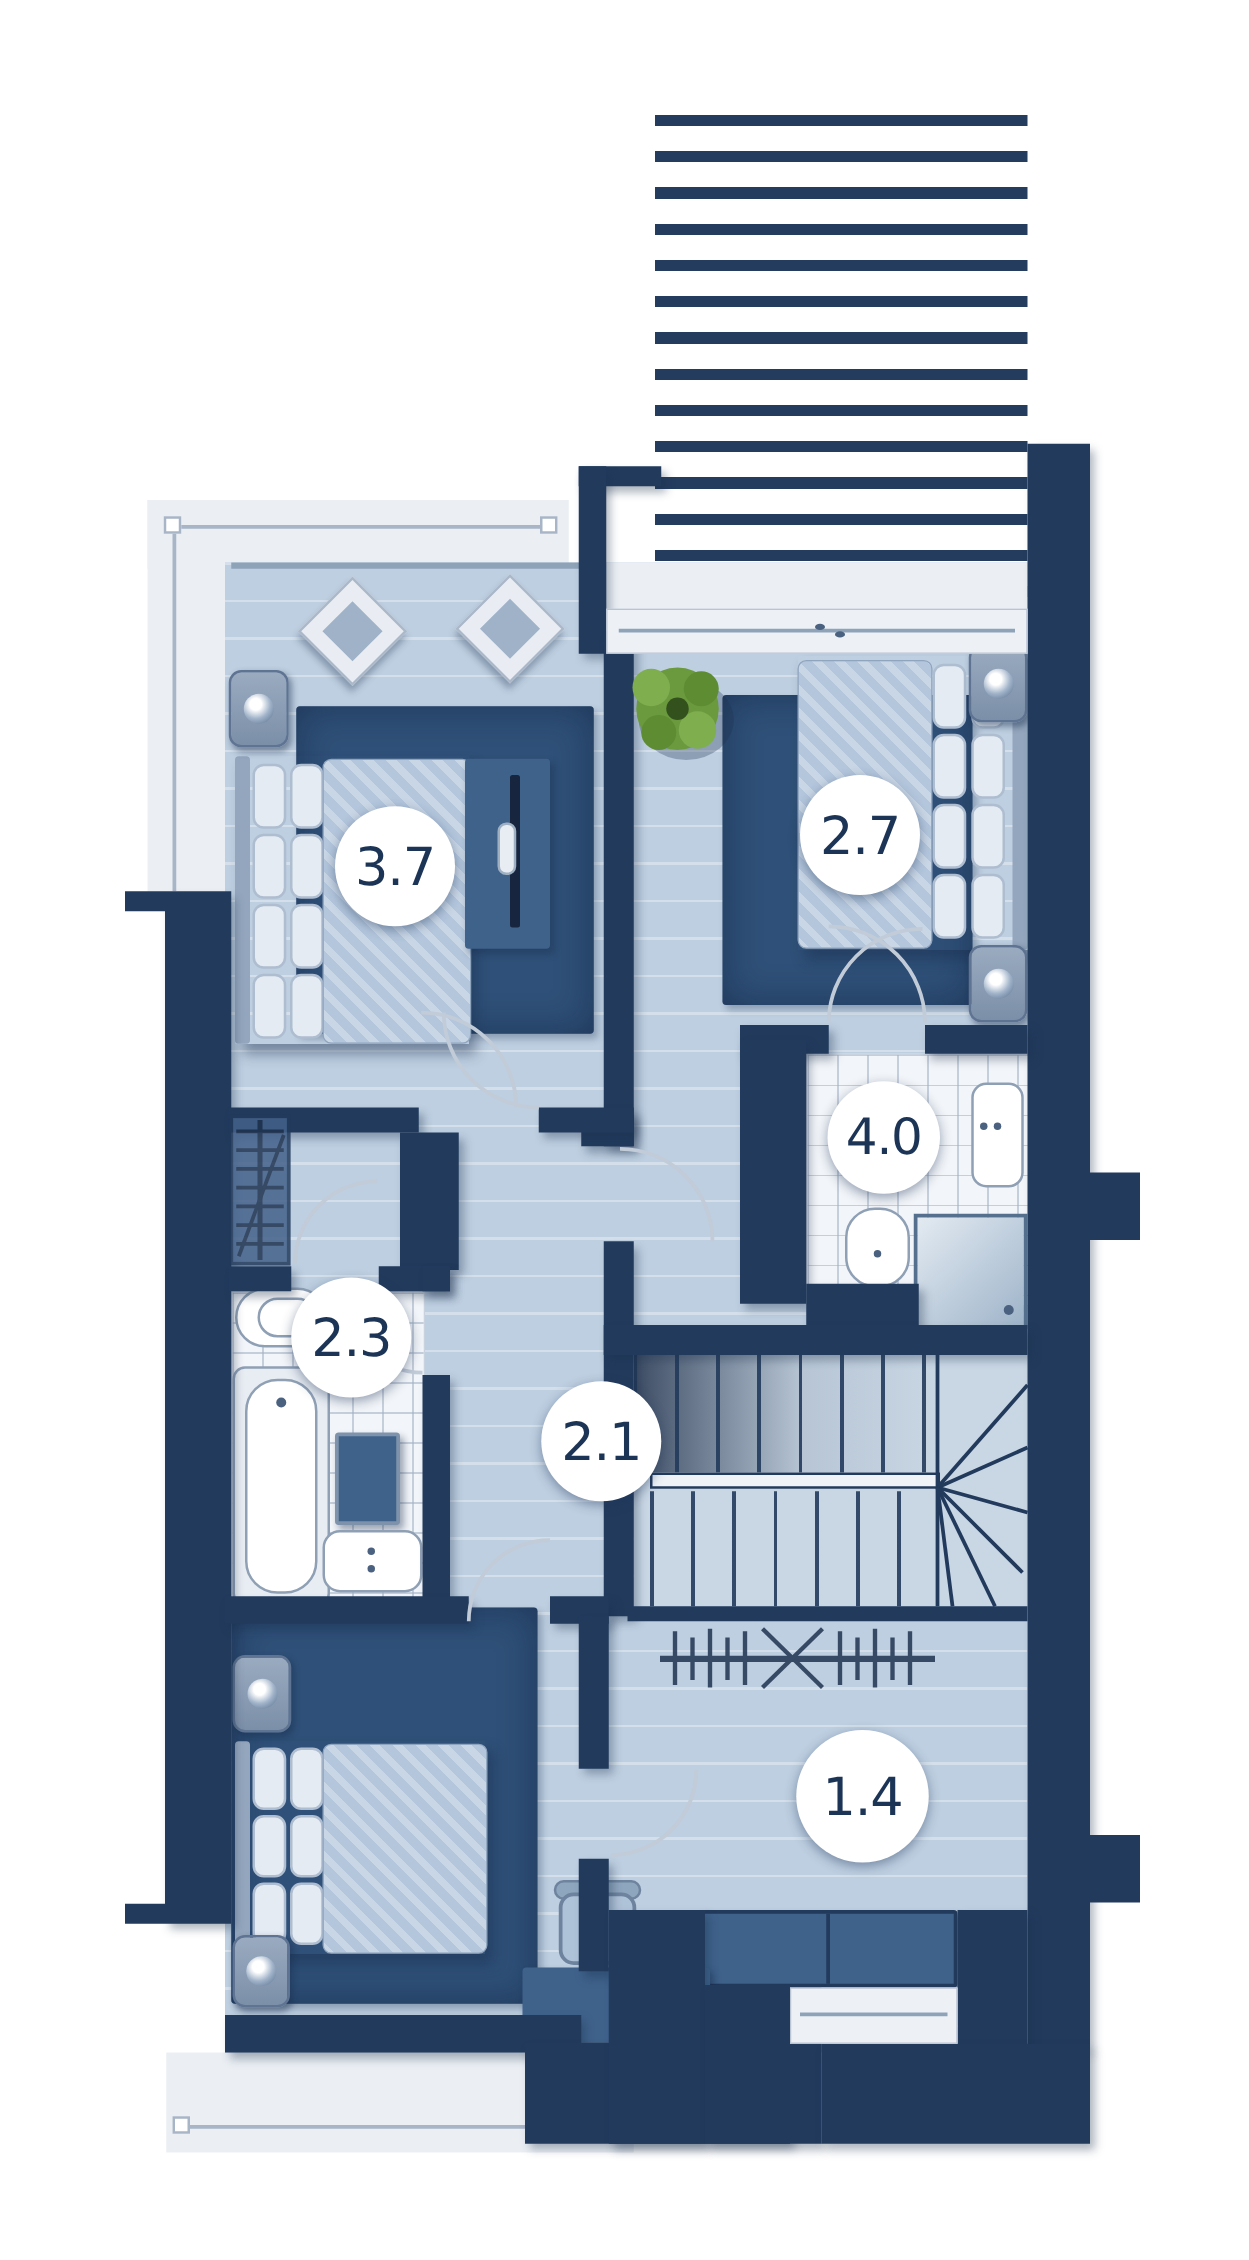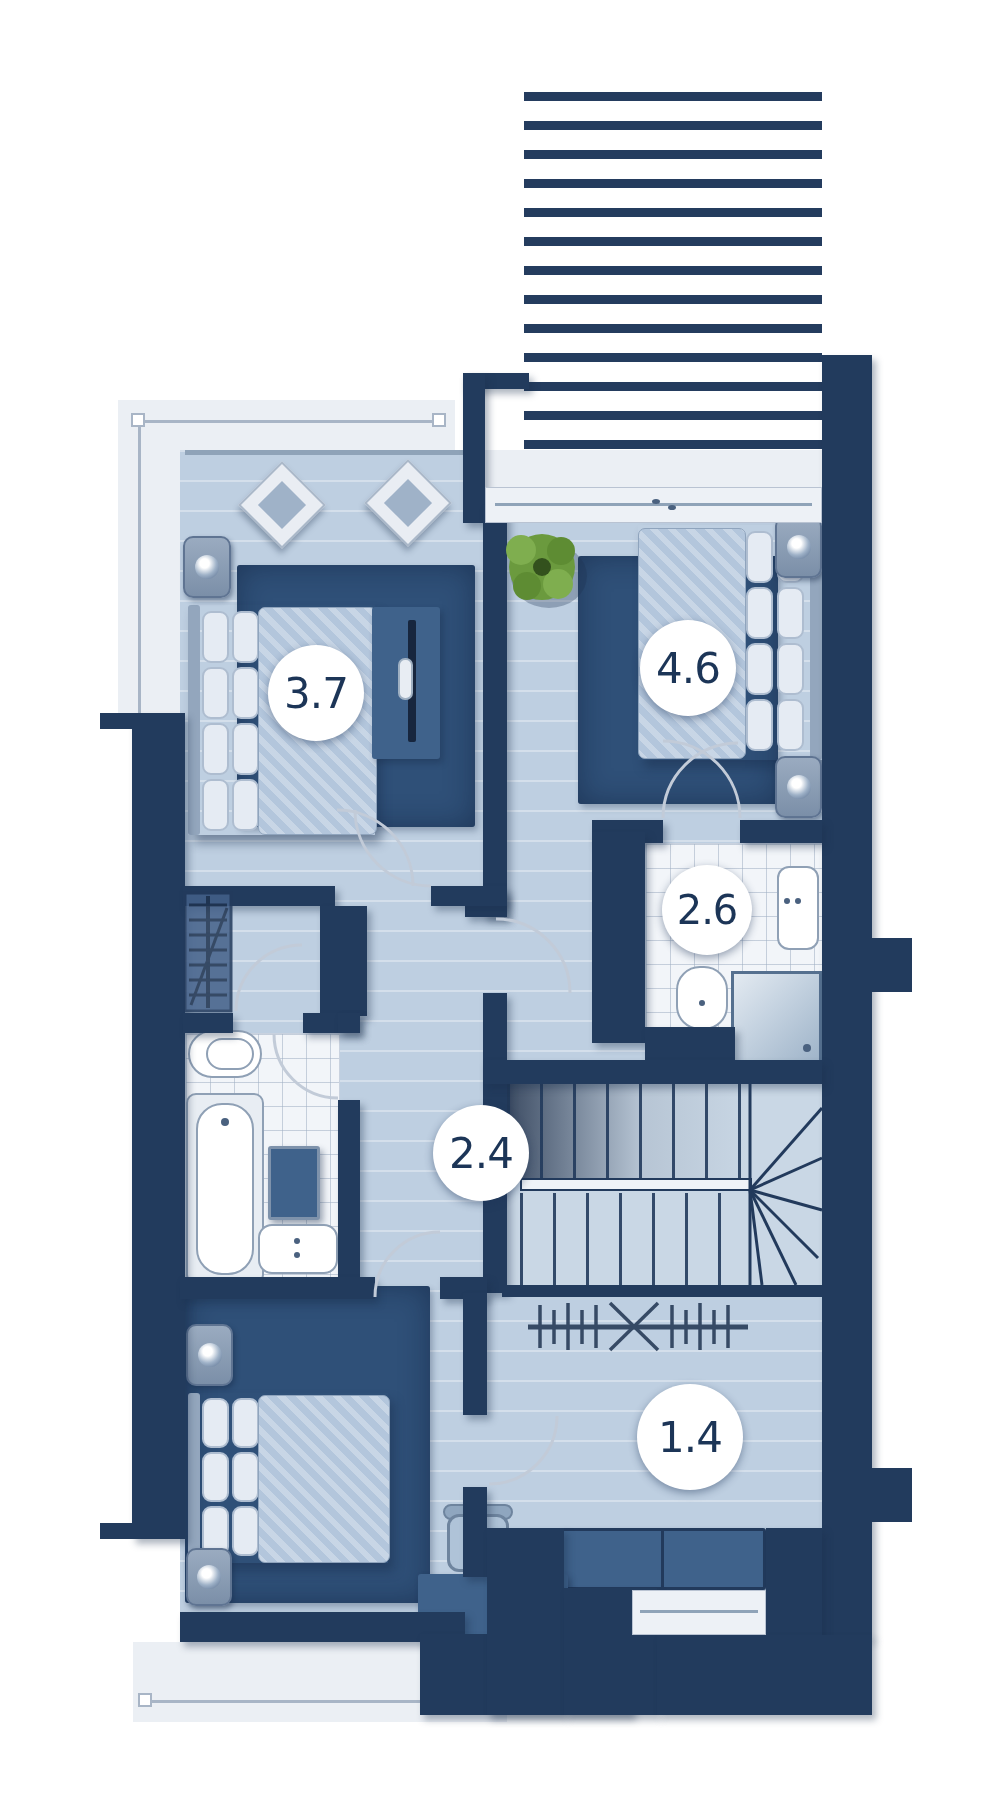--- a/index.html
+++ b/index.html
@@ -255,28 +255,31 @@
       <line x1="189" y1="935" x2="227" y2="935"></line>
       <line x1="189" y1="950" x2="227" y2="950"></line>
       <line x1="189" y1="965" x2="227" y2="965"></line>
       <line x1="189" y1="980" x2="227" y2="980"></line>
       <line x1="189" y1="995" x2="227" y2="995"></line>
       <line x1="191" y1="1005" x2="227" y2="908"></line>
     </g>
   </svg>
 
   <div class="lbl" style="left:433px;top:1105px;">
-      <span>2.4</span>
+      <span>2.1</span>
     </div>
   <div class="lbl" style="left:268px;top:645px;">
       <span>3.7</span>
     </div>
+  <div class="lbl" style="left:233px;top:1022px;">
+      <span>2.3</span>
+    </div>
   <div class="lbl" style="left:637px;top:1384px;width:106px;height:106px;">
       <span>1.4</span>
     </div>
   <div class="lbl" style="left:662px;top:865px;width:90px;height:90px;font-size:40px;">
-      <span>2.6</span>
+      <span>4.0</span>
     </div>
   <div class="lbl" style="left:640px;top:620px;">
-      <span>4.6</span>
+      <span>2.7</span>
     </div>
 
 </div>
 
 </body></html>

